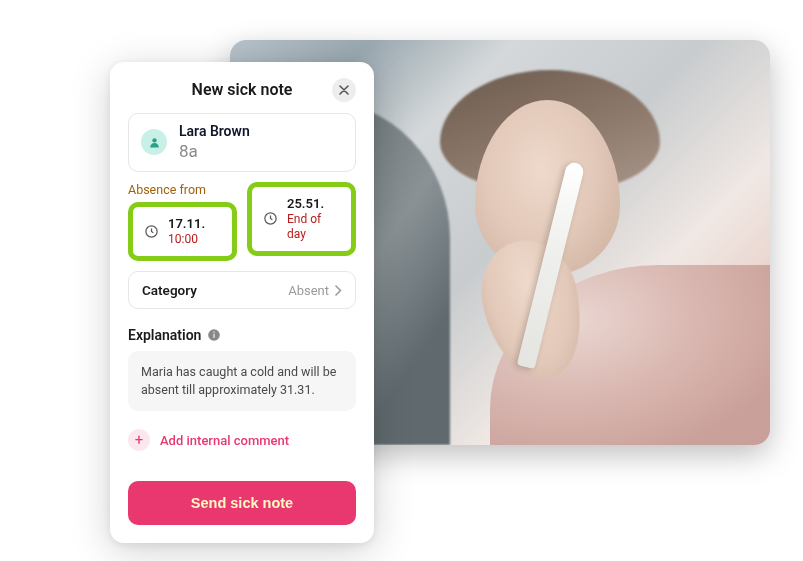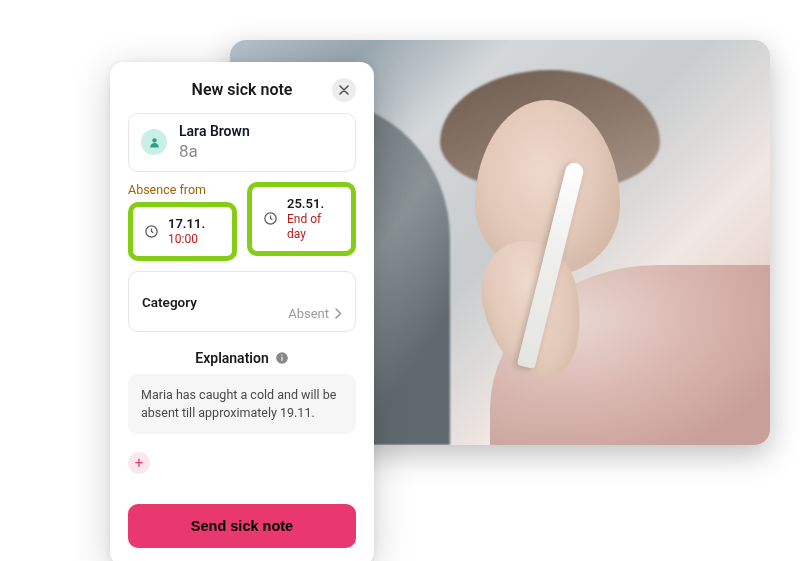--- a/index.html
+++ b/index.html
@@ -208,28 +208,26 @@
       font-size: 13.5px;
       font-weight: 600;
       color: #1a1a1a;
     }
     .category-right {
       display: flex;
       align-items: center;
       gap: 6px;
       color: #9a9a9a;
       font-size: 13px;
-      margin-top: 24px;
     }
     .section-label-row {
       display: flex;
       align-items: center;
       gap: 6px;
       margin-bottom: 8px;
-      justify-content: center;
     }
     .section-label {
       font-size: 14px;
       font-weight: 600;
       color: #1a1a1a;
     }
     .info-icon {
       width: 14px;
       height: 14px;
       color: #888;
@@ -263,21 +261,21 @@
       display: flex;
       align-items: center;
       justify-content: center;
       color: #e8386f;
       font-size: 15px;
       font-weight: 400;
     }
     .send-btn {
       width: 100%;
       background: #e8386f;
-      color: #000000;
+      color: #fef9c3;
       border: none;
       border-radius: 10px;
       padding: 14px;
       font-size: 14.5px;
       font-weight: 600;
       cursor: pointer;
       text-align: center;
     }
     .clock-icon {
       width: 15px;
@@ -363,20 +361,21 @@
 
   <div class="section-label-row">
     <div class="section-label">Explanation</div>
     <svg class="info-icon" viewBox="0 0 24 24" fill="currentColor">
         <circle cx="12" cy="12" r="10"></circle>
         <rect x="11" y="10" width="2" height="7" fill="#f6f6f6"></rect>
         <rect x="11" y="6" width="2" height="2" fill="#f6f6f6"></rect>
       </svg>
   </div>
 
-  <div class="explanation-box">Maria has caught a cold and will be absent till approximately 19.11.</div>
+  <div class="explanation-box">Maria has caught a cold and will be absent till approximately 31.31.</div>
 
   <div class="add-comment">
     <div class="plus-circle">+</div>
+    <span>Add internal comment</span>
   </div>
 
   <button class="send-btn">Send sick note</button>
 </div>
 
 </body></html>

